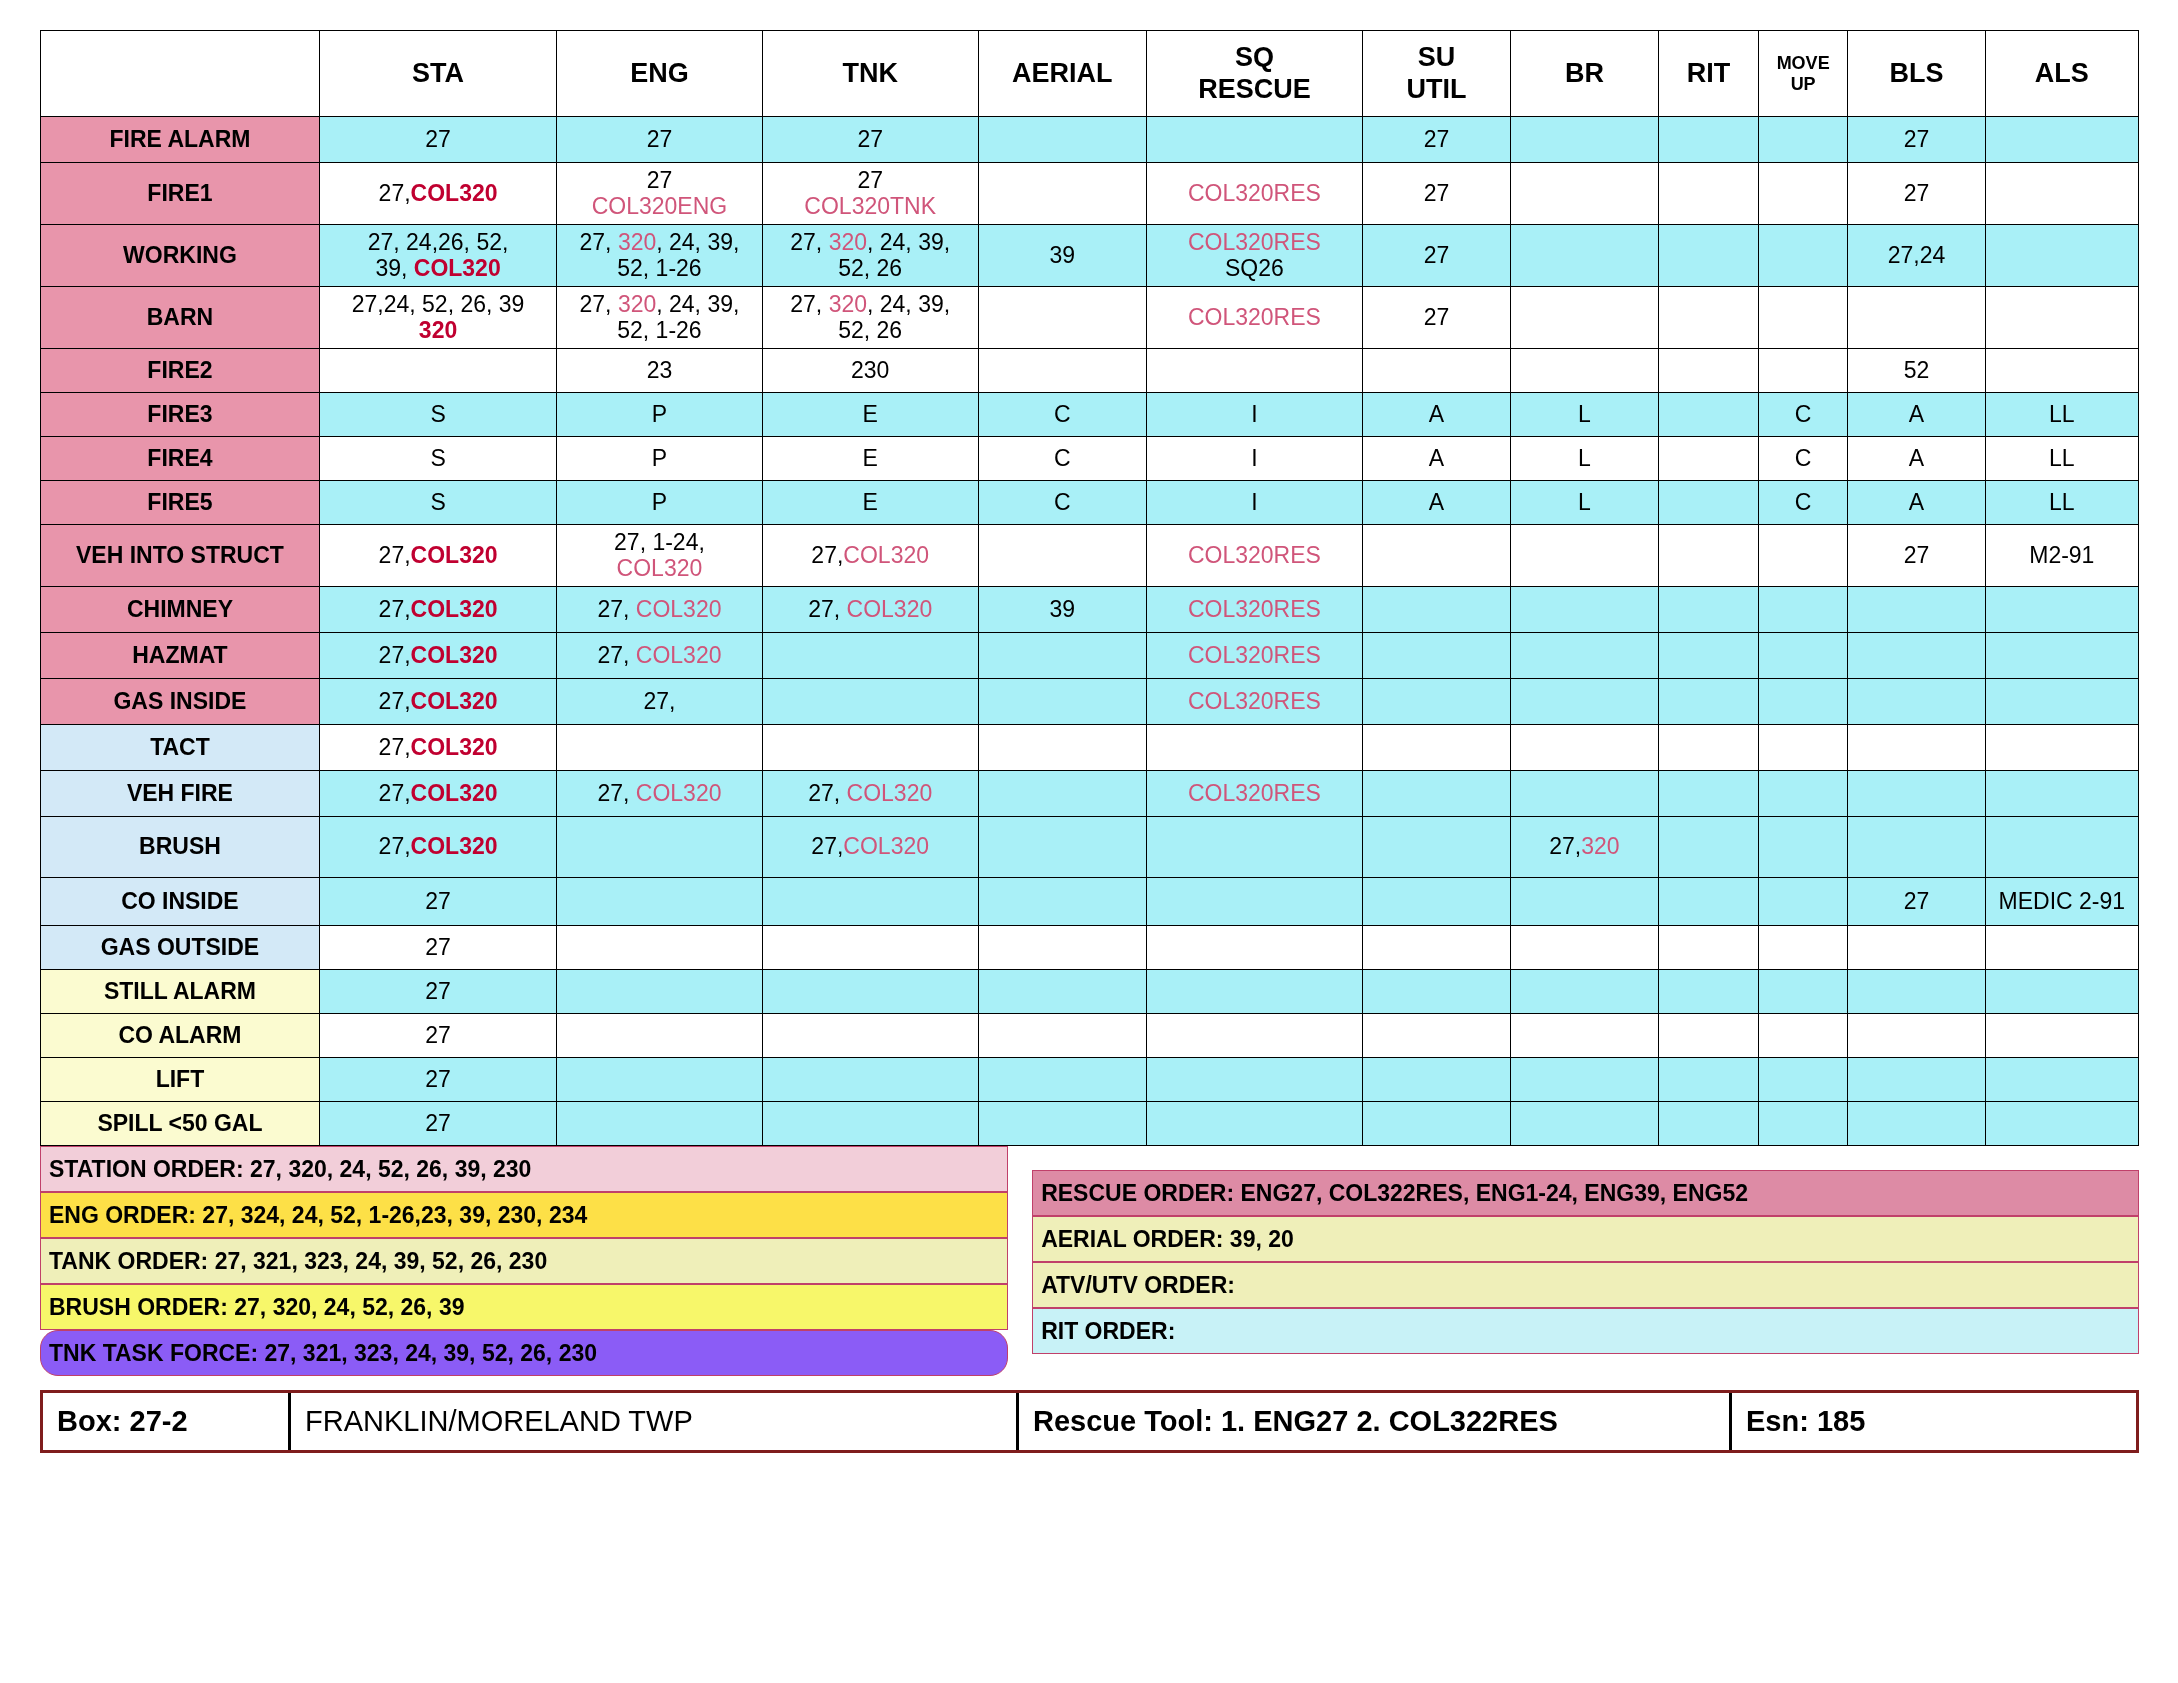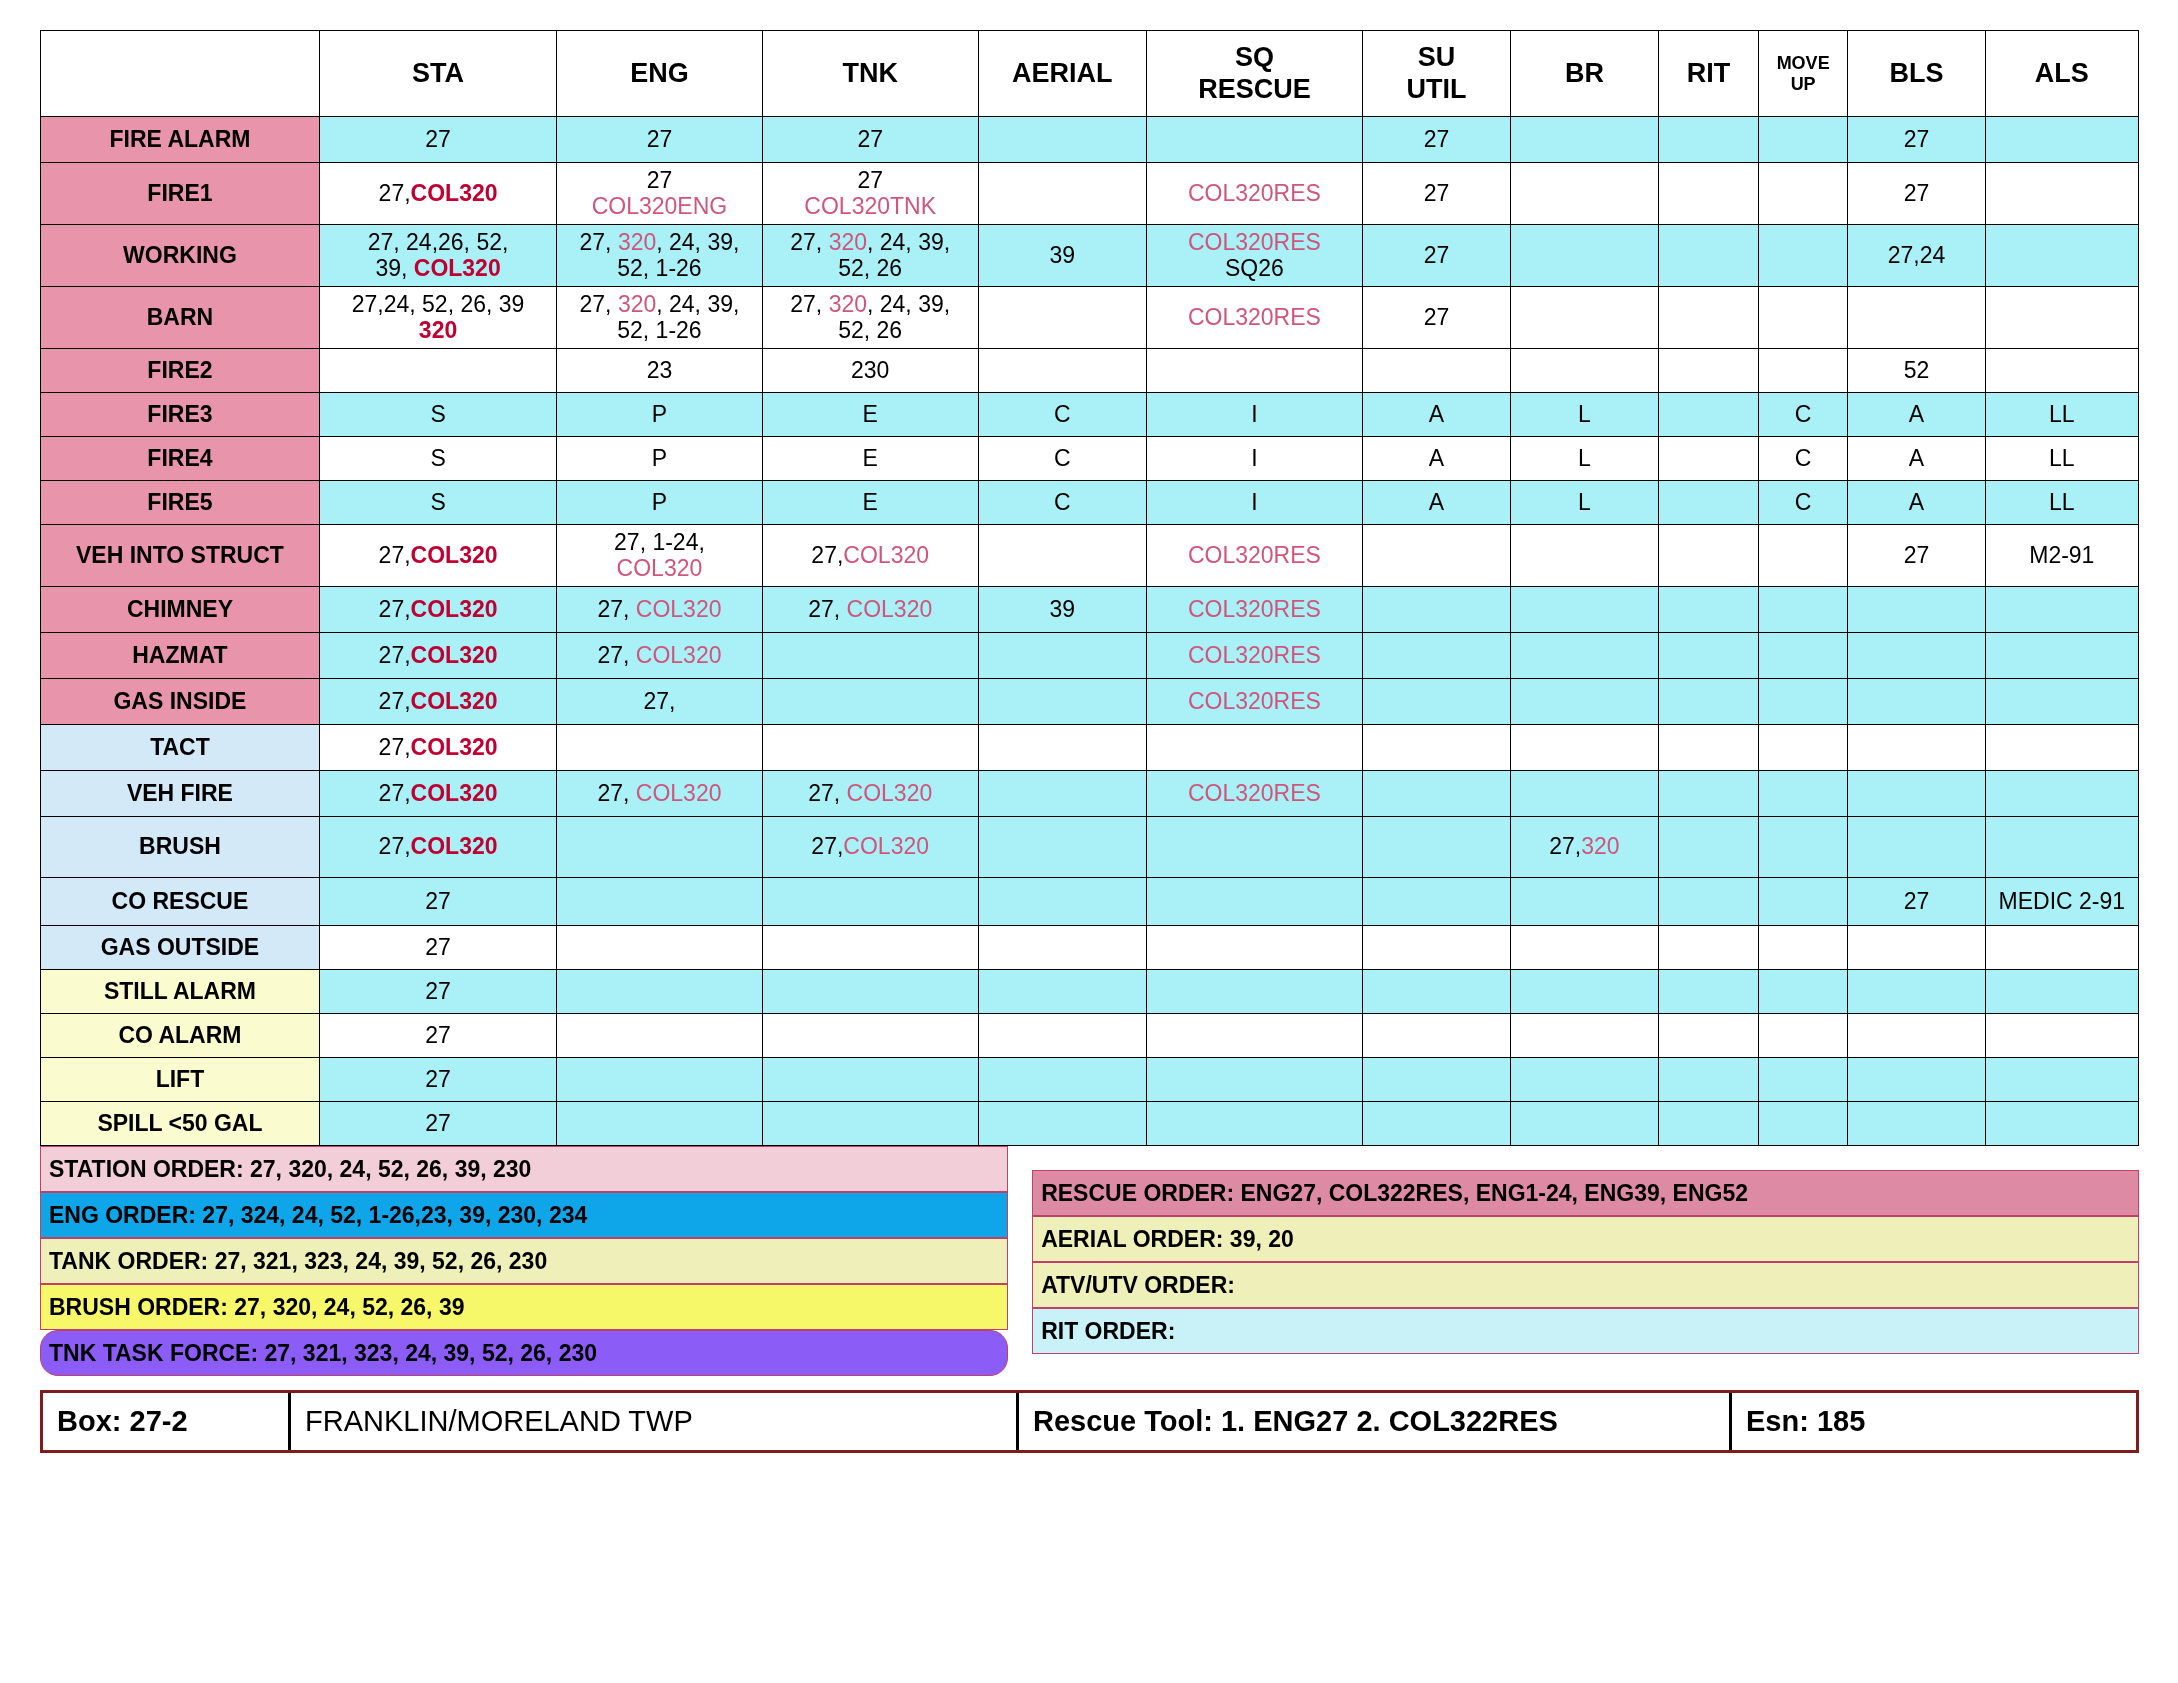--- a/index.html
+++ b/index.html
@@ -58,21 +58,21 @@
     font-weight:bold;
     font-size:23px;
     padding:7px 8px;
     box-sizing:border-box;
     height:46px;
     line-height:30px;
     white-space:nowrap;
     overflow:hidden;
   }
   .bg-pink1{background:#f2ced9;}
-  .bg-pink2{background:#0ea5e9;}
+  .bg-pink2{background:#fde047;}
   .bg-yellow1{background:#efefb9;}
   .bg-yellow2{background:#f7f76a;}
   .bg-cyan{background:#8b5cf6;border-radius:18px;}
   .bg-darkpink{background:#dd8ba5;}
   .bg-paleyellow{background:#efefb9;}
   .bg-yel3{background:#efefb9;}
   .bg-cyan2{background:#c8f2f7;}
   .spacer{height:24px;}
   
   .bottom{
@@ -344,21 +344,21 @@
           <td class="cyan"></td>
           <td class="cyan"></td>
           <td class="cyan"></td>
           <td class="cyan"><span class="blktxt">27,</span><span class="pinktxt">320</span></td>
           <td class="cyan"></td>
           <td class="cyan"></td>
           <td class="cyan"></td>
           <td class="cyan"></td>
         </tr>
         <tr style="height: 48px;">
-          <td class="rowlabel lbl-blue">CO RESCUE</td>
+          <td class="rowlabel lbl-blue">CO INSIDE</td>
           <td class="cyan"><span class="blktxt">27</span></td>
           <td class="cyan"></td>
           <td class="cyan"></td>
           <td class="cyan"></td>
           <td class="cyan"></td>
           <td class="cyan"></td>
           <td class="cyan"></td>
           <td class="cyan"></td>
           <td class="cyan"></td>
           <td class="cyan"><span class="blktxt">27</span></td>

